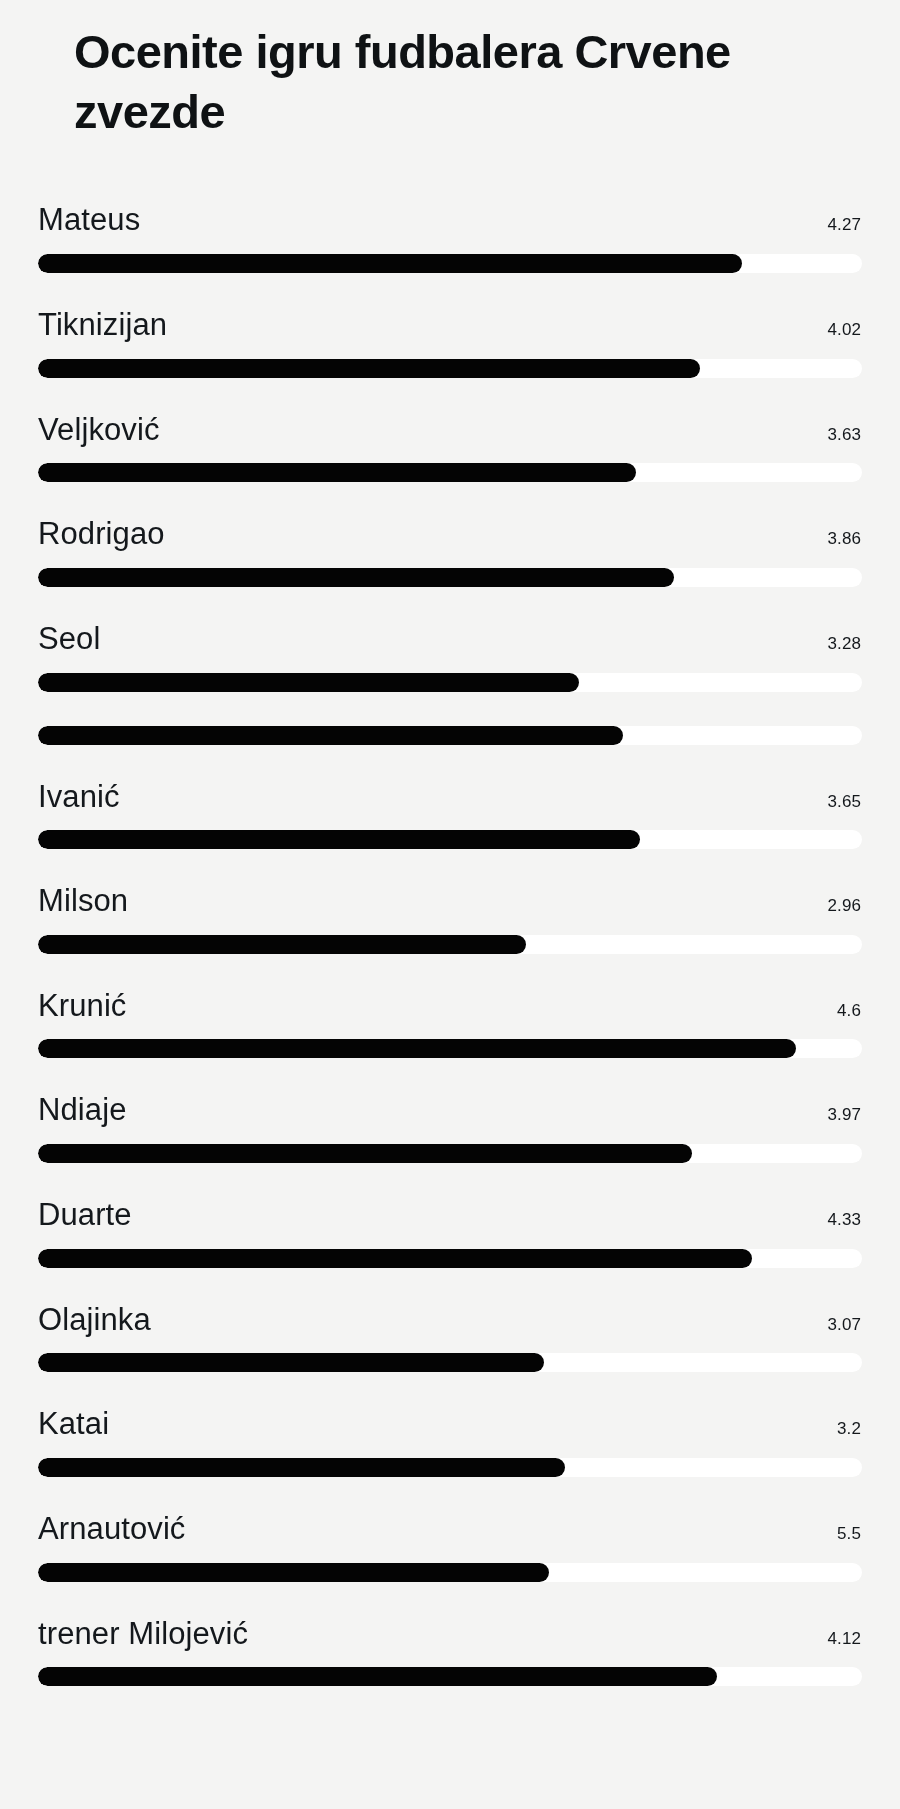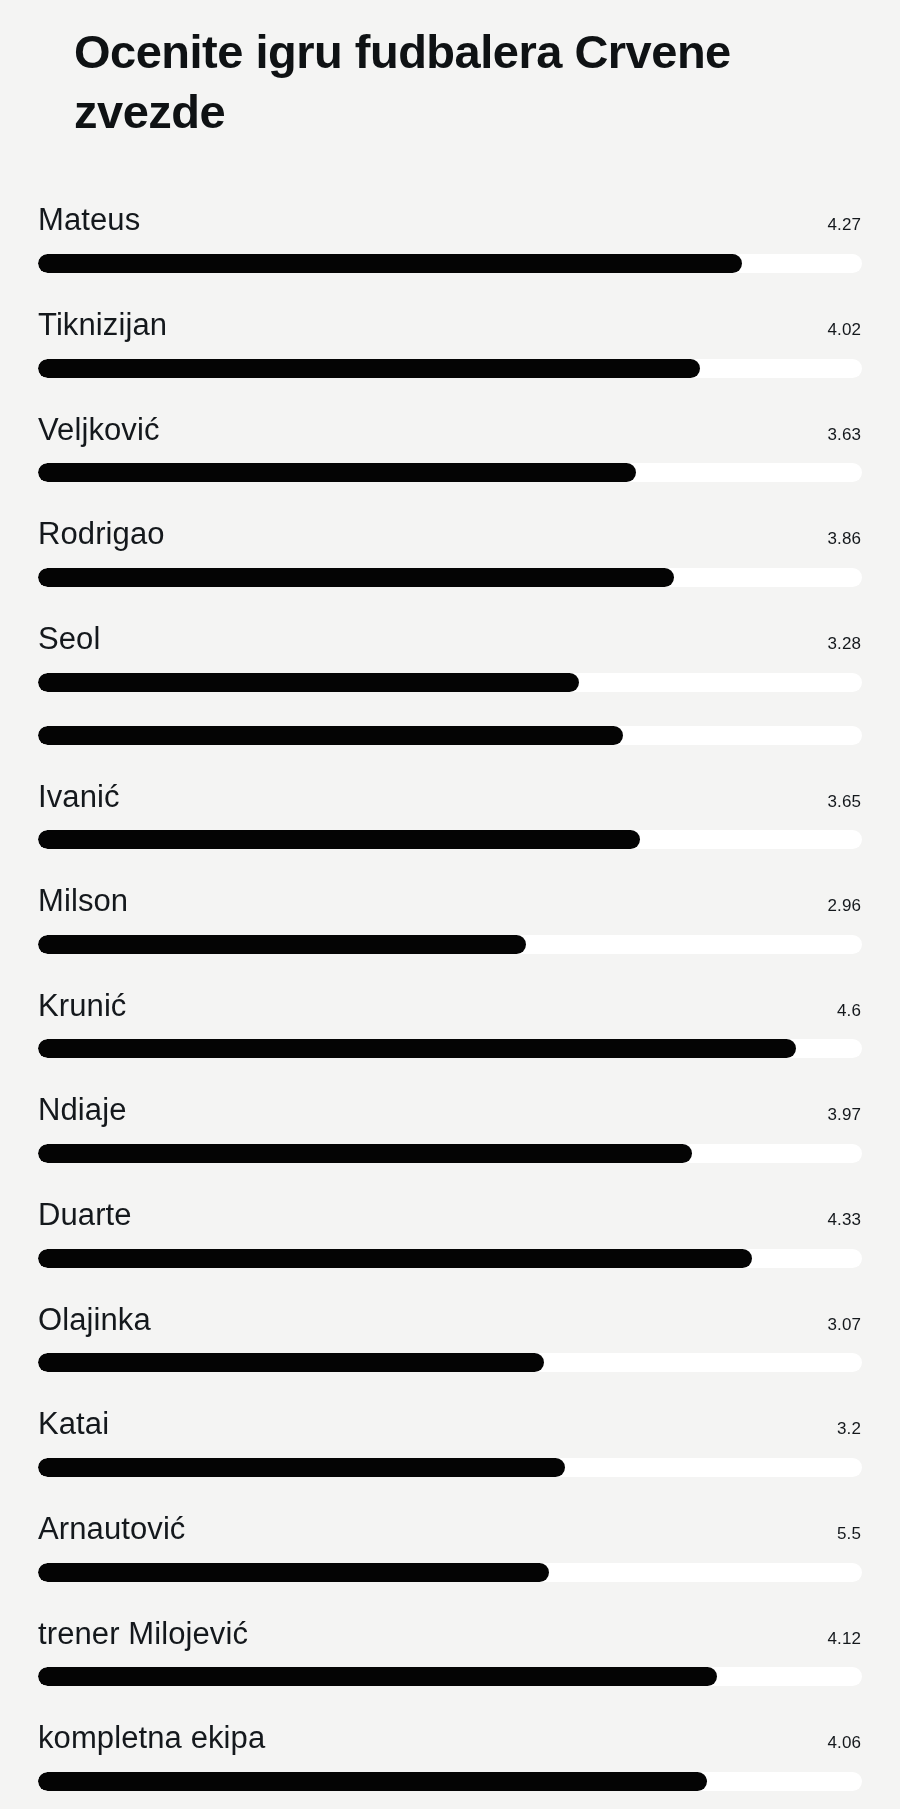--- a/index.html
+++ b/index.html
@@ -216,24 +216,15 @@
       </div>
       <div class="poll-row">
         <div class="poll-row-head">
           <span class="poll-option-name">trener Milojević</span>
           <span class="poll-option-value">4.12</span>
         </div>
         <div class="poll-bar-track">
           <div class="poll-bar-fill" style="width: 82.4%;"></div>
         </div>
       </div>
-      <div class="poll-row">
-        <div class="poll-row-head">
-          <span class="poll-option-name">kompletna ekipa</span>
-          <span class="poll-option-value">4.06</span>
-        </div>
-        <div class="poll-bar-track">
-          <div class="poll-bar-fill" style="width: 81.2%;"></div>
-        </div>
-      </div>
     </div>
 
 </div>
 
 </body></html>

